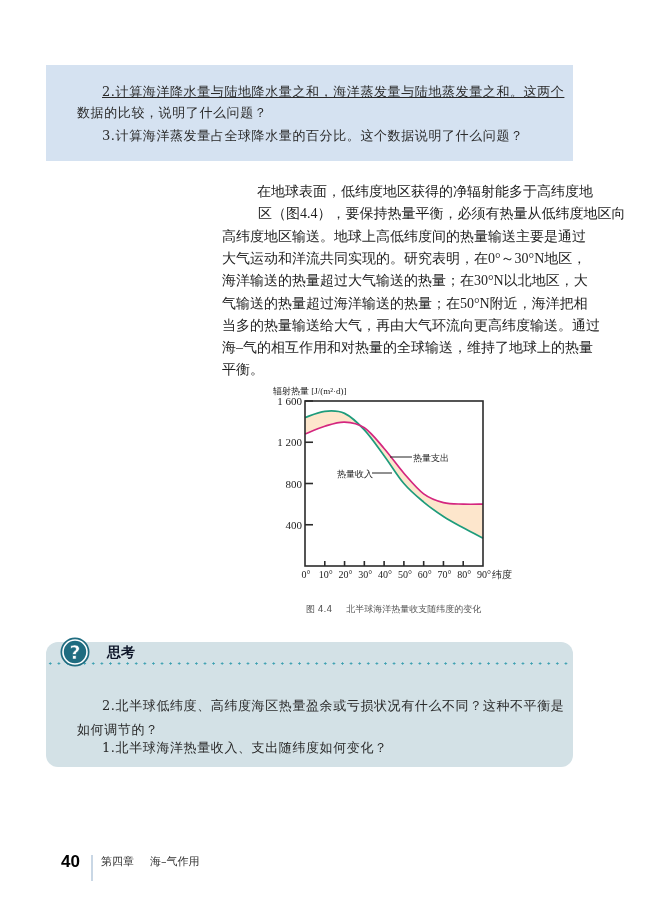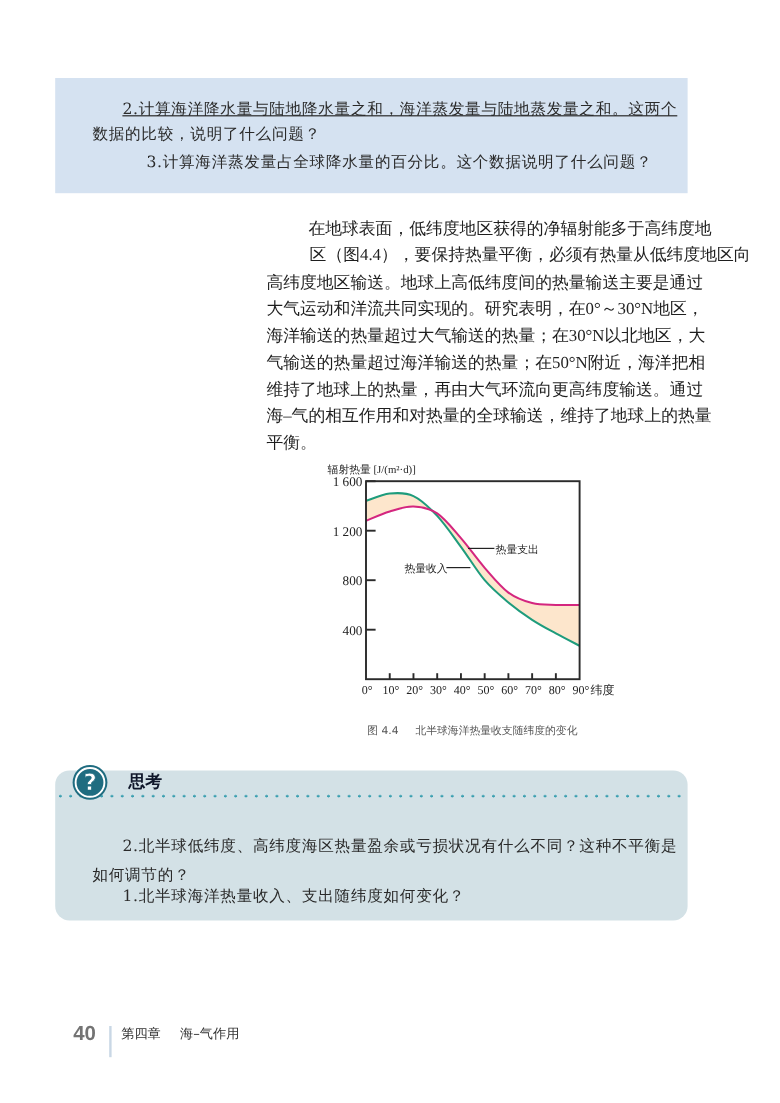--- a/index.html
+++ b/index.html
@@ -25,41 +25,41 @@
 
   
   #think-box { position:absolute; left:46px; top:642px; width:527px; height:125px; background:#d3e1e6; border-radius:12px; }
   #think-dots { position:absolute; left:46px; top:662px; width:527px; height:3px;
     background-image:radial-gradient(circle, #3a9fb0 0.9px, transparent 1.3px);
     background-size:8.6px 3px; background-repeat:repeat-x; }
   #think-icon { position:absolute; left:60px; top:637px; width:30px; height:30px; }
   #think-title { position:absolute; left:107px; top:643px; font-family:"DejaVu Sans", sans-serif; font-weight:bold; font-size:14px; line-height:18px; color:#0f172a; white-space:nowrap; }
 
   
-  #page-num { position:absolute; left:61px; top:852px; font-family:"Liberation Sans", sans-serif; font-weight:bold; font-size:17px; line-height:20px; color:#737373; }
+  #page-num { position:absolute; left:61px; top:852px; font-family:"Liberation Sans", sans-serif; font-weight:bold; font-size:17px; line-height:20px; color:#000000; }
   #footer-divider { position:absolute; left:91px; top:855px; width:2px; height:26px; background:#c9d7e5; }
   #footer-chapter { position:absolute; left:101px; top:855px; font-family:"DejaVu Sans", sans-serif; font-size:11px; line-height:14px; color:#333; white-space:nowrap; }
   #footer-chapter .sep { display:inline-block; width:16px; }
 </style>
 </head>
 <body>
 
 <div id="top-box"></div>
 <div class="q-line" style="left:102px; top:84px;text-decoration:underline;">2.计算海洋降水量与陆地降水量之和，海洋蒸发量与陆地蒸发量之和。这两个</div>
 <div class="q-line" style="left:77px; top:105px;">数据的比较，说明了什么问题？</div>
-<div class="q-line" style="left:102px; top:128px;margin-left:20px;">3.计算海洋蒸发量占全球降水量的百分比。这个数据说明了什么问题？</div>
+<div class="q-line" style="left:102px; top:128px;">3.计算海洋蒸发量占全球降水量的百分比。这个数据说明了什么问题？</div>
 
 <div>
   <div class="body-line" style="left:257px; top:183px;">在地球表面，低纬度地区获得的净辐射能多于高纬度地</div>
   <div class="body-line" style="left:222px; top:205px;padding-left:36px;">区（图4.4），要保持热量平衡，必须有热量从低纬度地区向</div>
   <div class="body-line" style="left:222px; top:228px;">高纬度地区输送。地球上高低纬度间的热量输送主要是通过</div>
   <div class="body-line" style="left:222px; top:250px;">大气运动和洋流共同实现的。研究表明，在0°～30°N地区，</div>
   <div class="body-line" style="left:222px; top:272px;">海洋输送的热量超过大气输送的热量；在30°N以北地区，大</div>
   <div class="body-line" style="left:222px; top:295px;">气输送的热量超过海洋输送的热量；在50°N附近，海洋把相</div>
-  <div class="body-line" style="left:222px; top:317px;">维持了地球上的热量，再由大气环流向更高纬度输送。通过</div>
+  <div class="body-line" style="left:222px; top:317px;">当多的热量输送给大气，再由大气环流向更高纬度输送。通过</div>
   <div class="body-line" style="left:222px; top:339px;">海–气的相互作用和对热量的全球输送，维持了地球上的热量</div>
   <div class="body-line" style="left:222px; top:361px;">平衡。</div>
 </div>
 
 <svg id="chart-svg" viewBox="0 0 270 200">
   <g id="chart-fill">
       <path d="M50,32.5 C53.30,31.47 63.19,27.00 69.78,26.31 C76.37,25.63 82.96,25.28 89.56,28.38 C96.15,31.47 102.74,37.83 109.33,44.88 C115.93,51.92 122.52,61.72 129.11,70.66 C135.70,79.59 142.30,90.77 148.89,98.50 C155.48,106.23 162.07,111.56 168.67,117.06 C175.26,122.56 181.85,127.20 188.44,131.50 C195.04,135.80 201.63,139.23 208.22,142.84 C214.81,146.45 224.70,151.44 228.00,153.16 L228,119.125 C224.70,119.13 214.81,119.38 208.22,119.13 C201.63,118.87 195.04,119.30 188.44,117.58 C181.85,115.86 175.26,113.71 168.67,108.81 C162.07,103.91 155.48,95.75 148.89,88.19 C142.30,80.63 135.70,71.00 129.11,63.44 C122.52,55.88 115.93,47.20 109.33,42.81 C102.74,38.43 96.15,37.40 89.56,37.14 C82.96,36.88 76.37,39.29 69.78,41.27 C63.19,43.24 53.30,47.71 50.00,49.00 Z" fill="#fde6cc" stroke="none"></path>
     </g>
   <g id="chart-lines">
       <path d="M50,32.5 C53.30,31.47 63.19,27.00 69.78,26.31 C76.37,25.63 82.96,25.28 89.56,28.38 C96.15,31.47 102.74,37.83 109.33,44.88 C115.93,51.92 122.52,61.72 129.11,70.66 C135.70,79.59 142.30,90.77 148.89,98.50 C155.48,106.23 162.07,111.56 168.67,117.06 C175.26,122.56 181.85,127.20 188.44,131.50 C195.04,135.80 201.63,139.23 208.22,142.84 C214.81,146.45 224.70,151.44 228.00,153.16" fill="none" stroke="#1e9c7c" stroke-width="1.7"></path>

